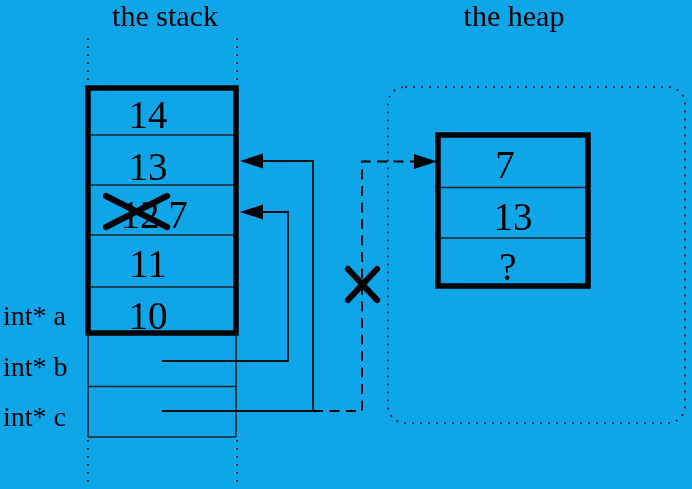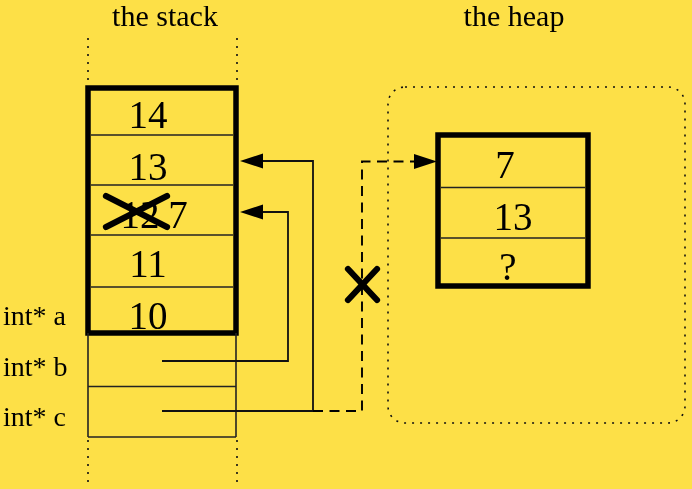--- a/index.html
+++ b/index.html
@@ -1,20 +1,20 @@
 <!DOCTYPE html>
 <html><head>
 <meta charset="utf-8">
 <style>
   html, body { margin: 0; padding: 0; background: #ffffff; }
   .canvas {
     position: relative;
     width: 692px;
     height: 489px;
-    background: #fde047;
+    background: #0ea5e9;
     font-family: "Liberation Serif", "DejaVu Serif", serif;
   }
   svg { display: block; }
   text { fill: #000000; }
   .title    { font-size: 30px; }
   .cellnum  { font-size: 39px; }
   .varlabel { font-size: 28px; }
   .thick  { stroke: #000000; stroke-width: 5.5; fill: none; }
   .thin   { stroke: #222222; stroke-width: 1.6; fill: none; }
   .dotted { stroke: #111111; stroke-width: 1.6; stroke-dasharray: 2 6; fill: none; }

